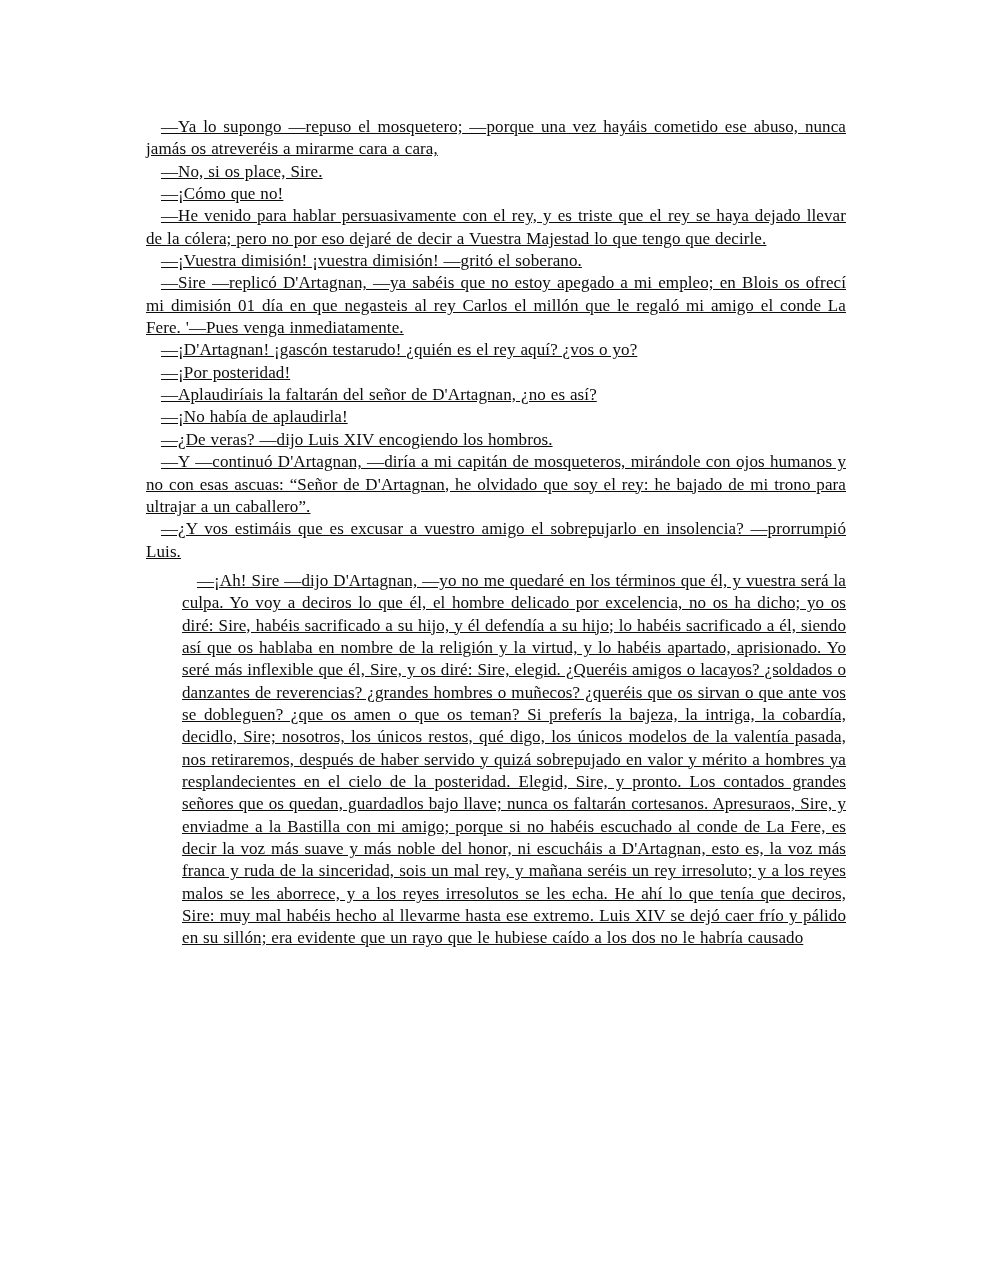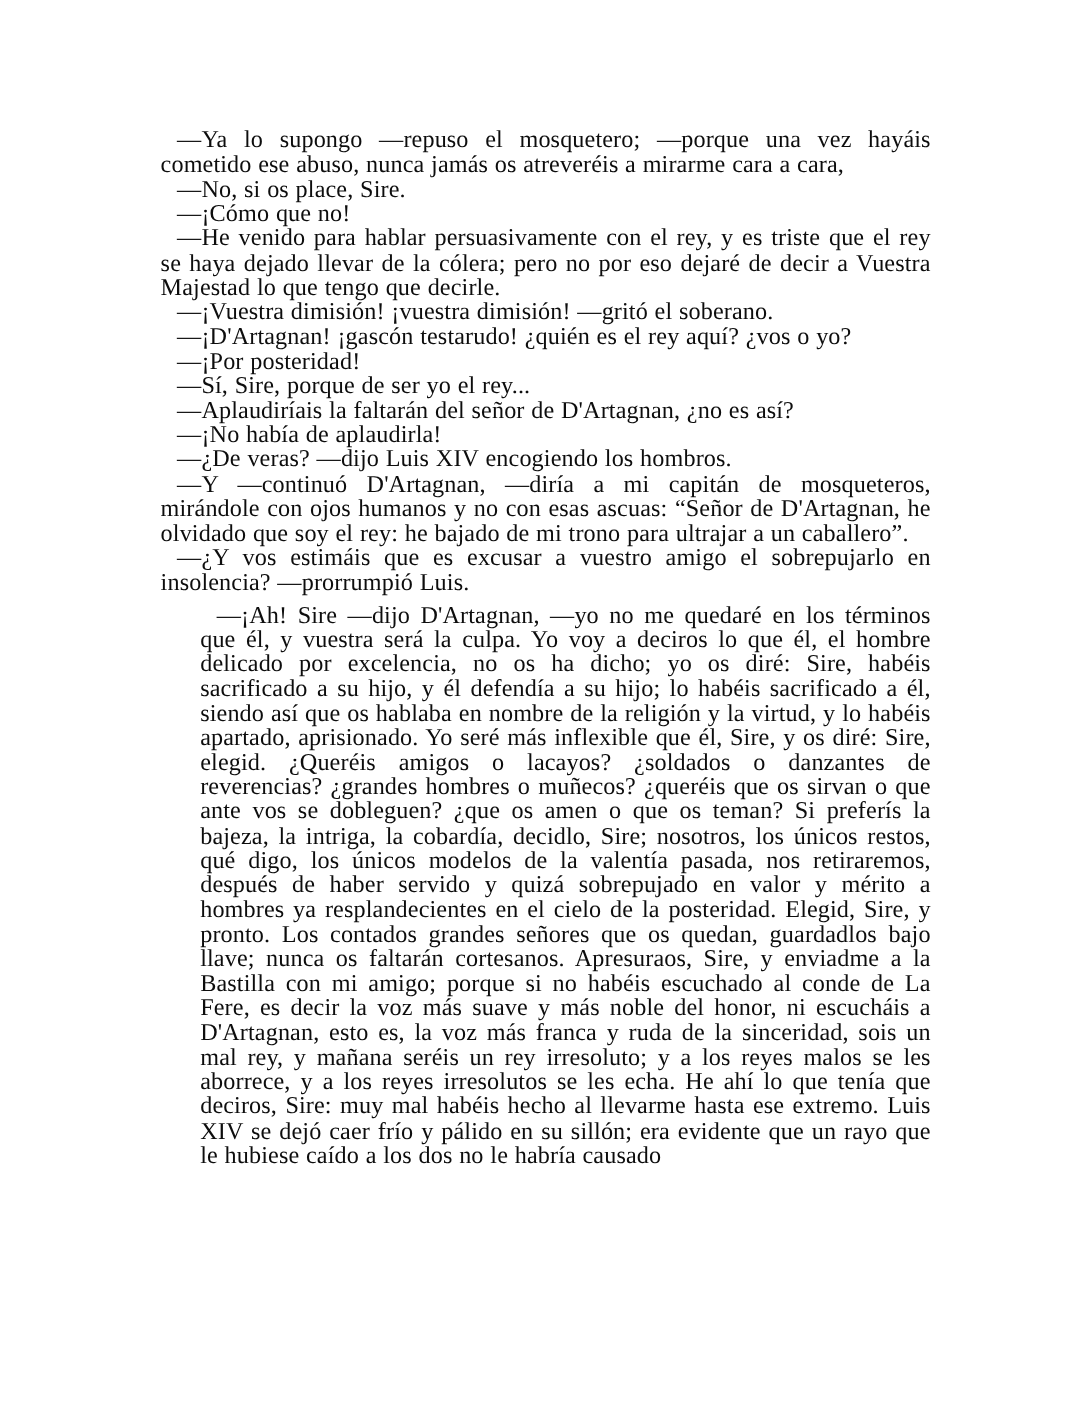--- a/index.html
+++ b/index.html
@@ -17,24 +17,25 @@
     background: var(--bg-color);
     position: relative;
     overflow: hidden;
   }
   .page-text {
     position: absolute;
     left: 146px;
     top: 116px;
     width: 700px;
     font-family: "Liberation Serif", "DejaVu Serif", serif;
-    font-size: 22px;
+    font-size: 17px;
     line-height: 22.35px;
     color: var(--text-color);
     letter-spacing: 0.1px;
+    text-decoration: underline;
   }
   .page-text p {
     margin: 0;
     text-align: justify;
     text-indent: 15px;
     word-spacing: 0.5px;
   }
   .page-text p.gap-before {
     margin-top: 7px;
     margin-left: 36px;
@@ -42,22 +43,22 @@
 </style>
 </head>
 <body>
 
 <div class="page-text">
   <p>—Ya lo supongo —repuso el mosquetero; —porque una vez hayáis cometido ese abuso, nunca jamás os atreveréis a mirarme cara a cara,</p>
   <p>—No, si os place, Sire.</p>
   <p>—¡Cómo que no!</p>
   <p>—He venido para hablar persuasivamente con el rey, y es triste que el rey se haya dejado llevar de la cólera; pero no por eso dejaré de decir a Vuestra Majestad lo que tengo que decirle.</p>
   <p>—¡Vuestra dimisión! ¡vuestra dimisión! —gritó el soberano.</p>
+  <p>—Sire —replicó D'Artagnan, —ya sabéis que no estoy apegado a mi empleo; en Blois os ofrecí mi dimisión 01 día en que negasteis al rey Carlos el millón que le regaló mi amigo el conde La Fere. '—Pues venga inmediatamente.</p>
   <p>—¡D'Artagnan! ¡gascón testarudo! ¿quién es el rey aquí? ¿vos o yo?</p>
   <p>—¡Por posteridad!</p>
-  <p>—Sí, Sire, porque de ser yo el rey...</p>
   <p>—Aplaudiríais la faltarán del señor de D'Artagnan, ¿no es así?</p>
   <p>—¡No había de aplaudirla!</p>
   <p>—¿De veras? —dijo Luis XIV encogiendo los hombros.</p>
   <p>—Y —continuó D'Artagnan, —diría a mi capitán de mosqueteros, mirándole con ojos humanos y no con esas ascuas: “Señor de D'Artagnan, he olvidado que soy el rey: he bajado de mi trono para ultrajar a un caballero”.</p>
   <p>—¿Y vos estimáis que es excusar a vuestro amigo el sobrepujarlo en insolencia? —prorrumpió Luis.</p>
   <p class="gap-before">—¡Ah! Sire —dijo D'Artagnan, —yo no me quedaré en los términos que él, y vuestra será la culpa. Yo voy a deciros lo que él, el hombre delicado por excelencia, no os ha dicho; yo os diré: Sire, habéis sacrificado a su hijo, y él defendía a su hijo; lo habéis sacrificado a él, siendo así que os hablaba en nombre de la religión y la virtud, y lo habéis apartado, aprisionado. Yo seré más inflexible que él, Sire, y os diré: Sire, elegid. ¿Queréis amigos o lacayos? ¿soldados o danzantes de reverencias? ¿grandes hombres o muñecos? ¿queréis que os sirvan o que ante vos se dobleguen? ¿que os amen o que os teman? Si preferís la bajeza, la intriga, la cobardía, decidlo, Sire; nosotros, los únicos restos, qué digo, los únicos modelos de la valentía pasada, nos retiraremos, después de haber servido y quizá sobrepujado en valor y mérito a hombres ya resplandecientes en el cielo de la posteridad. Elegid, Sire, y pronto. Los contados grandes señores que os quedan, guardadlos bajo llave; nunca os faltarán cortesanos. Apresuraos, Sire, y enviadme a la Bastilla con mi amigo; porque si no habéis escuchado al conde de La Fere, es decir la voz más suave y más noble del honor, ni escucháis a D'Artagnan, esto es, la voz más franca y ruda de la sinceridad, sois un mal rey, y mañana seréis un rey irresoluto; y a los reyes malos se les aborrece, y a los reyes irresolutos se les echa. He ahí lo que tenía que deciros, Sire: muy mal habéis hecho al llevarme hasta ese extremo. Luis XIV se dejó caer frío y pálido en su sillón; era evidente que un rayo que le hubiese caído a los dos no le habría causado</p>
 </div>
 
 </body></html>

